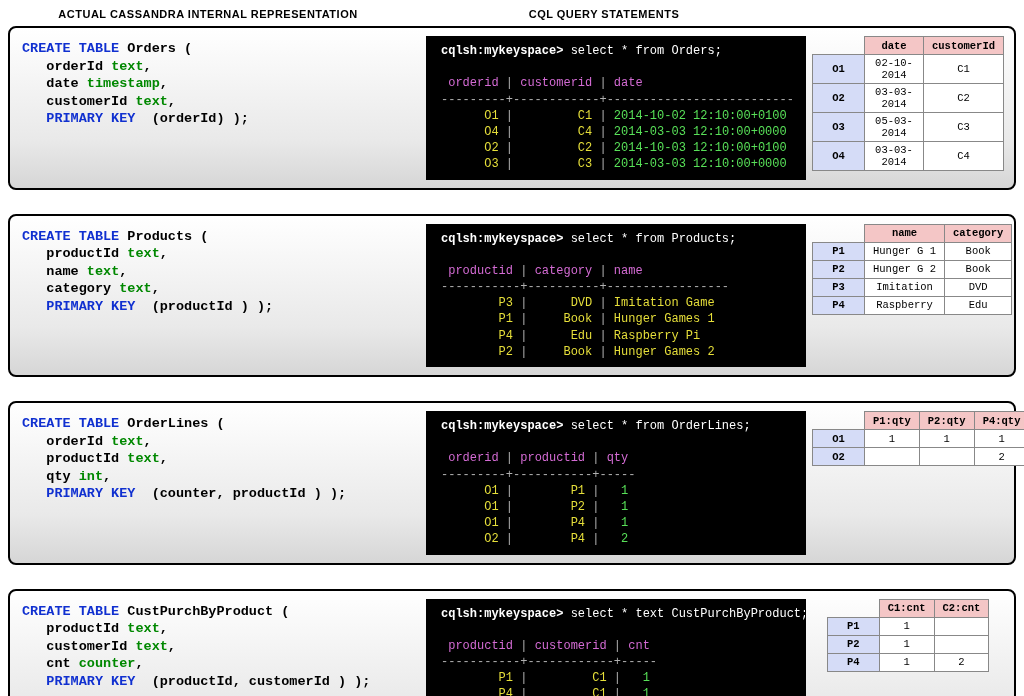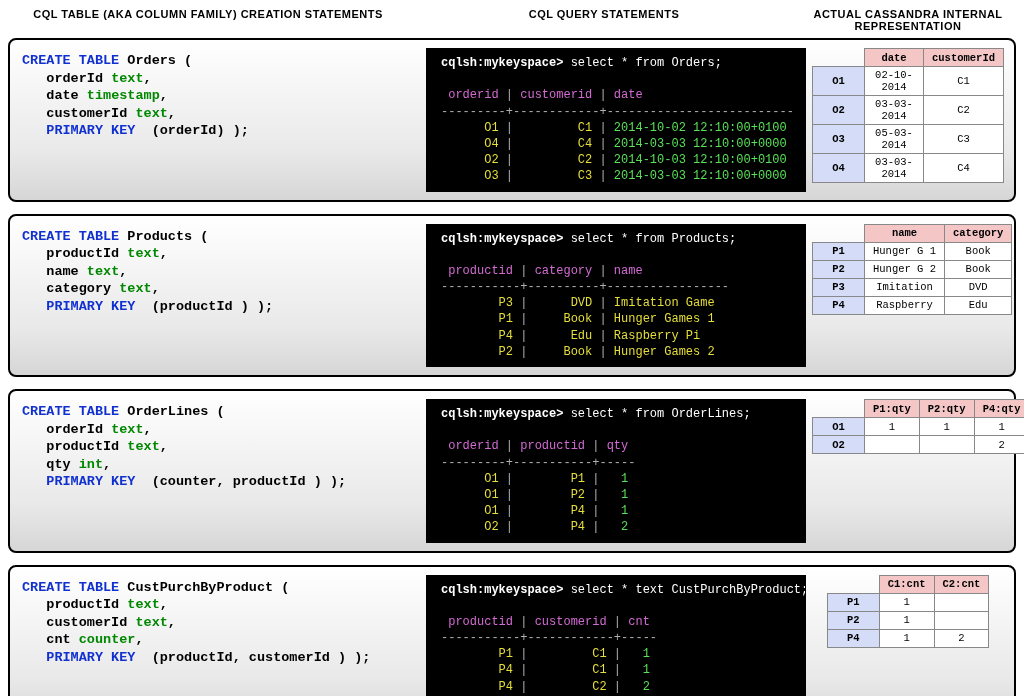--- a/index.html
+++ b/index.html
@@ -22,21 +22,21 @@
     margin-bottom: 6px;
   }
   .panel {
     display: grid;
     grid-template-columns: 400px 380px 1fr;
     gap: 6px;
     align-items: stretch;
     border: 2px solid #000;
     border-radius: 8px;
     padding: 8px 10px;
-    margin-bottom: 12px;
+    margin-bottom: 24px;
     background: linear-gradient(#ffffff, #e9e9e9 70%, #d6d6d6);
   }
   
   .cql {
     font-family: "Courier New", monospace;
     font-size: 13.5px;
     font-weight: bold;
     color: #000;
     white-space: pre;
     line-height: 1.3;
@@ -79,23 +79,22 @@
   }
   .rtable th.pink { background: #f4c6c6; font-weight: bold; }
   .rtable td.blue { background: #d5dcf7; font-weight: bold; }
   .rtable th.corner { border:none; background:transparent; }
   .nowrap { white-space: nowrap; }
 </style>
 </head>
 <body>
 
 <div class="headers">
-  <div>CQL TABLE (AKA COLUMN FAMILY) CREATION STATEMENTS</div>
+  <div>ACTUAL CASSANDRA INTERNAL REPRESENTATION</div>
   <div>CQL QUERY STATEMENTS</div>
-  <div>ACTUAL CASSANDRA INTERNAL REPRESENTATION</div>
 </div>
 
 <div class="panel">
   <div class="cql"><span class="kw">CREATE TABLE</span> <span class="name">Orders</span> (
    <span>orderId</span> <span class="type">text</span>,
    <span>date</span> <span class="type">timestamp</span>,
    <span>customerId</span> <span class="type">text</span>,
    <span class="kw">PRIMARY KEY</span>  <span>(orderId)</span> );</div>
 
   <div class="term"><span class="prompt">cqlsh:mykeyspace&gt;</span> <span>select * from Orders;</span>

